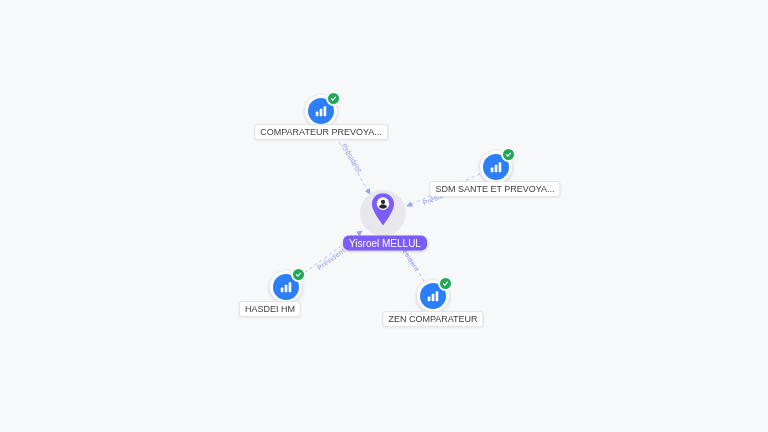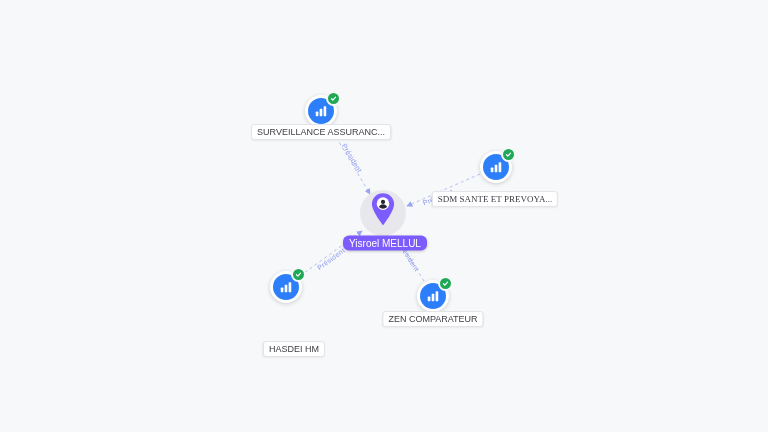--- a/index.html
+++ b/index.html
@@ -83,53 +83,53 @@
         <rect x="6.5" y="5.5" width="3" height="8.5" rx="0.8" fill="#fff"></rect>
         <rect x="11" y="2.5" width="3" height="11.5" rx="0.8" fill="#fff"></rect>
       </svg>
     </span>
     <span class="badge">
       <svg viewBox="0 0 10 10" width="7" height="7">
           <path d="M2.1 5.3 4.1 7.2 7.9 3" stroke="#fff" stroke-width="1.7" fill="none" stroke-linecap="round" stroke-linejoin="round"></path>
         </svg>
     </span>
   </div>
-  <div class="clabel" style="left:321px;top:132px;">SURVEILLANCE ASSURANC...</div>
+  <div class="clabel" style="left:321px;top:132px;">COMPARATEUR PREVOYA...</div>
 
   <div class="cnode" style="left:496px;top:167px;">
     <span class="circle">
       <svg viewBox="0 0 16 16" width="14" height="14">
         <rect x="2" y="8.5" width="3" height="5.5" rx="0.8" fill="#fff"></rect>
         <rect x="6.5" y="5.5" width="3" height="8.5" rx="0.8" fill="#fff"></rect>
         <rect x="11" y="2.5" width="3" height="11.5" rx="0.8" fill="#fff"></rect>
       </svg>
     </span>
     <span class="badge">
       <svg viewBox="0 0 10 10" width="7" height="7">
           <path d="M2.1 5.3 4.1 7.2 7.9 3" stroke="#fff" stroke-width="1.7" fill="none" stroke-linecap="round" stroke-linejoin="round"></path>
         </svg>
     </span>
   </div>
-  <div class="clabel" style="left:495px;top:199px;font-family:Liberation Serif, serif;">SDM SANTE ET PREVOYA...</div>
+  <div class="clabel" style="left:495px;top:189px;">SDM SANTE ET PREVOYA...</div>
 
   <div class="cnode" style="left:286px;top:287px;">
     <span class="circle">
       <svg viewBox="0 0 16 16" width="14" height="14">
         <rect x="2" y="8.5" width="3" height="5.5" rx="0.8" fill="#fff"></rect>
         <rect x="6.5" y="5.5" width="3" height="8.5" rx="0.8" fill="#fff"></rect>
         <rect x="11" y="2.5" width="3" height="11.5" rx="0.8" fill="#fff"></rect>
       </svg>
     </span>
     <span class="badge">
       <svg viewBox="0 0 10 10" width="7" height="7">
           <path d="M2.1 5.3 4.1 7.2 7.9 3" stroke="#fff" stroke-width="1.7" fill="none" stroke-linecap="round" stroke-linejoin="round"></path>
         </svg>
     </span>
   </div>
-  <div class="clabel" style="left:294px;top:309px;margin-top:40px;">HASDEI HM</div>
+  <div class="clabel" style="left:270px;top:309px;">HASDEI HM</div>
 
   <div class="cnode" style="left:433px;top:296px;">
     <span class="circle">
       <svg viewBox="0 0 16 16" width="14" height="14">
         <rect x="2" y="8.5" width="3" height="5.5" rx="0.8" fill="#fff"></rect>
         <rect x="6.5" y="5.5" width="3" height="8.5" rx="0.8" fill="#fff"></rect>
         <rect x="11" y="2.5" width="3" height="11.5" rx="0.8" fill="#fff"></rect>
       </svg>
     </span>
     <span class="badge">

